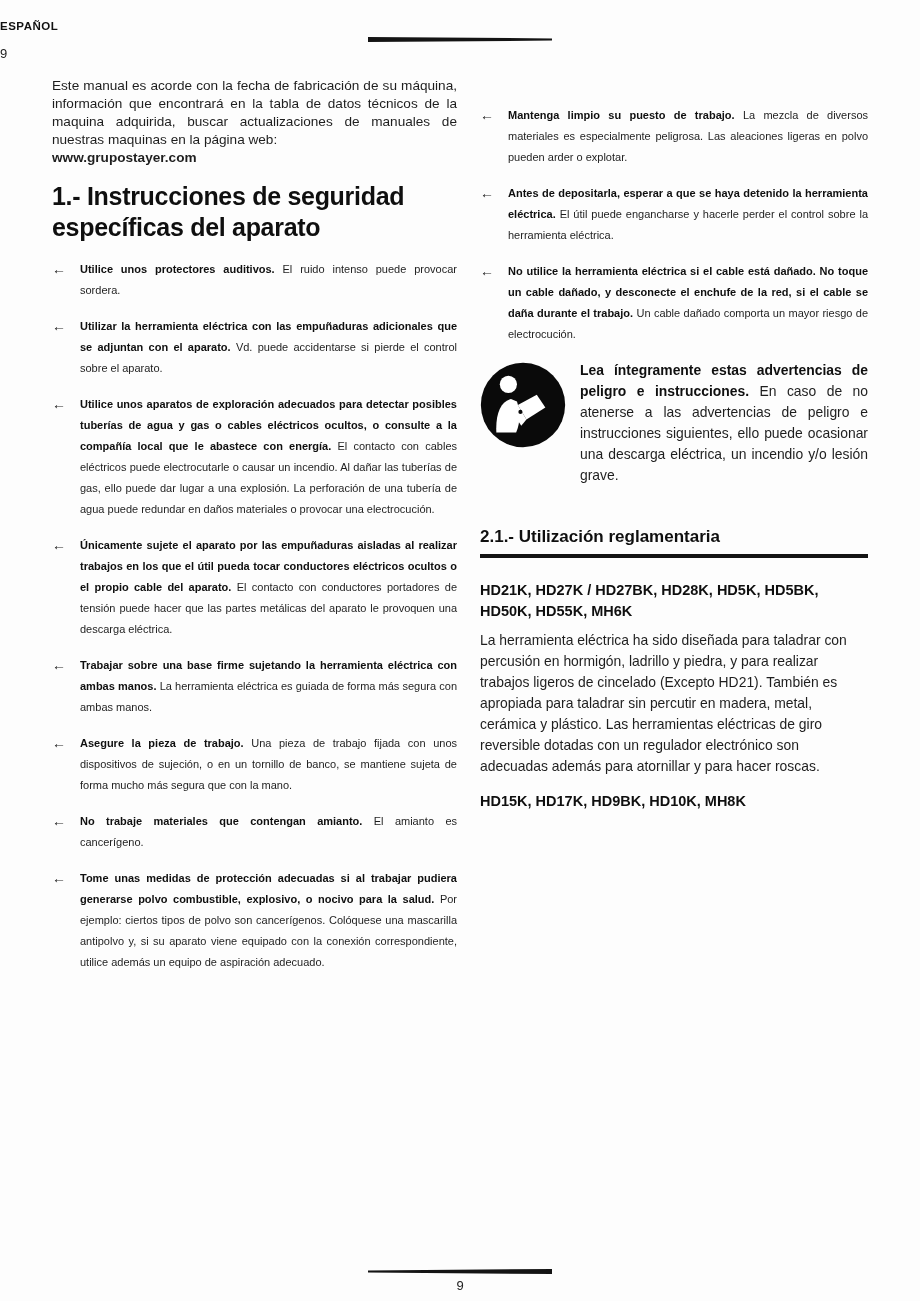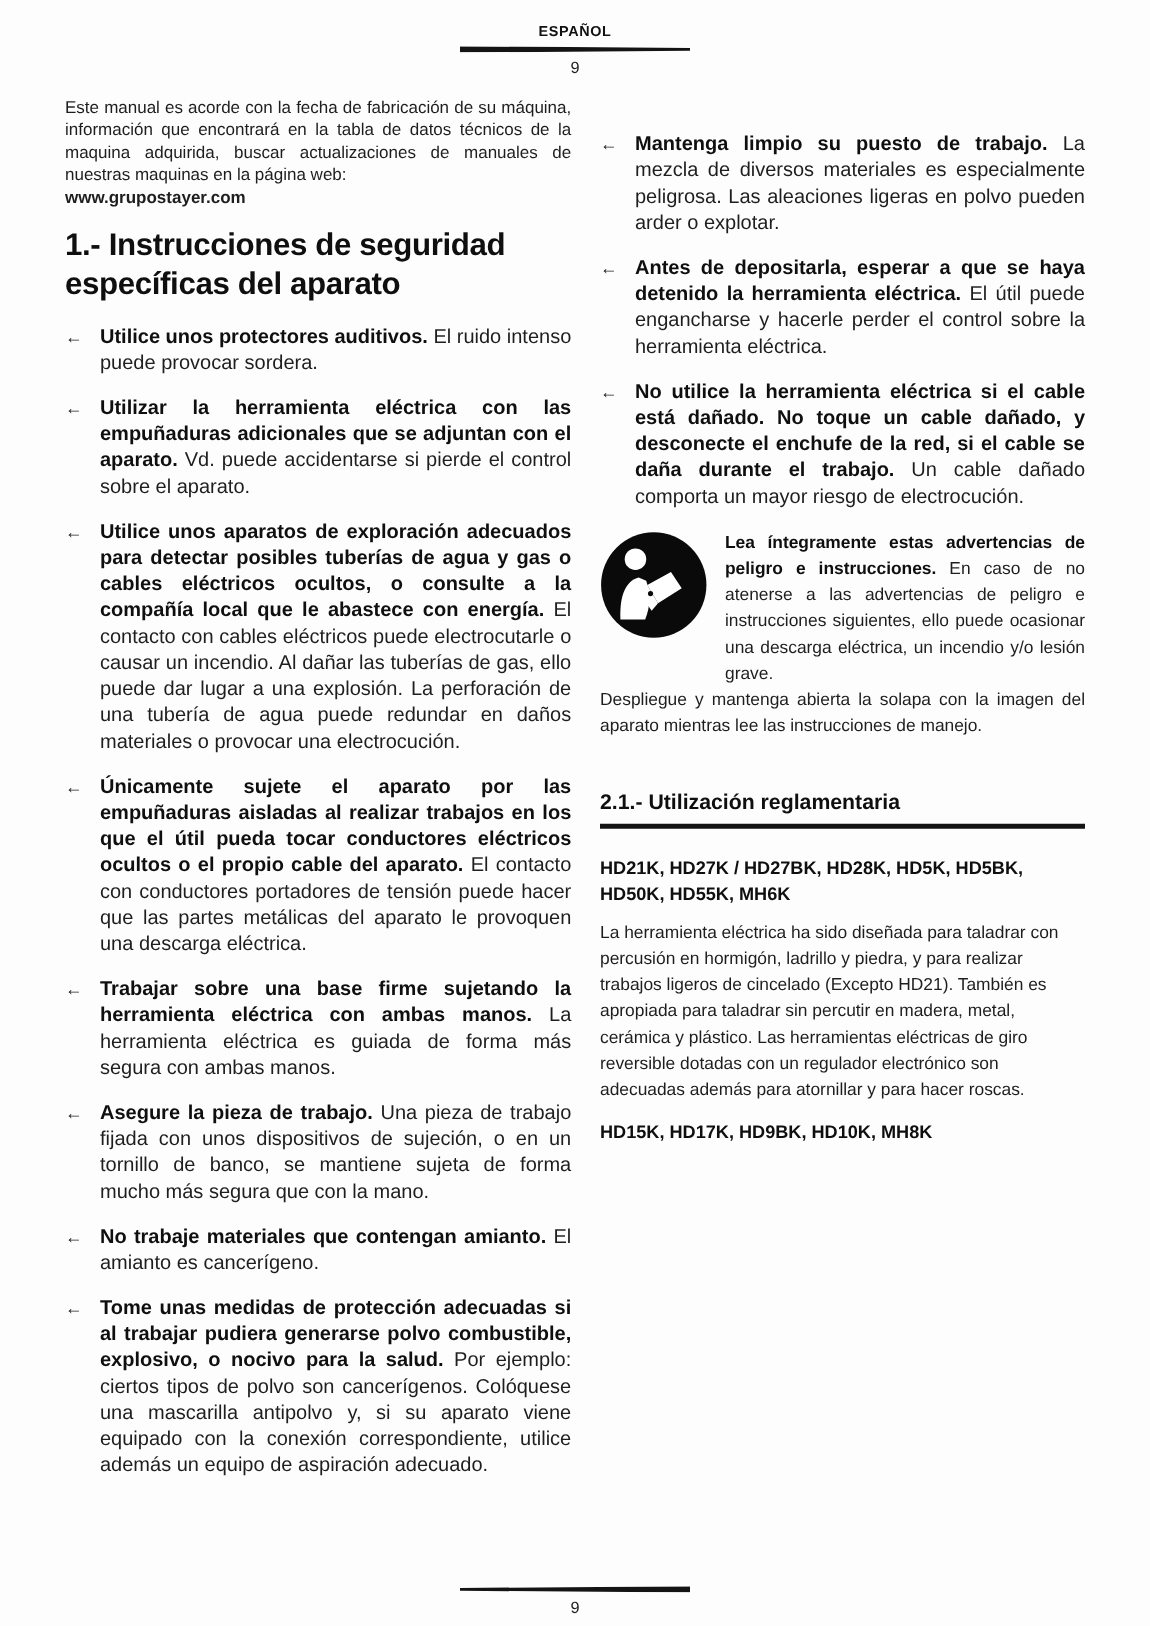--- a/index.html
+++ b/index.html
@@ -8,21 +8,21 @@
     position: relative;
     width: 920px;
     height: 1301px;
     margin: 0 auto;
     background: #fdfdfd;
     font-family: "Liberation Sans", sans-serif;
     color: #1e1e1e;
     overflow: hidden;
   }
   
-  .page-header { text-align: center; padding-top: 20px; }
+  .page-header { text-align: left; padding-top: 20px; }
   .lang-label { font-size: 11.5px; font-weight: bold; letter-spacing: 0.5px; color: #111; }
   .rule { width: 184px; height: 5px; background: #141414; margin: 5px auto 4px auto; }
   .rule-top    { clip-path: polygon(0 0, 100% 28%, 100% 72%, 0 100%); }
   .rule-bottom { clip-path: polygon(0 28%, 100% 0, 100% 100%, 0 72%); }
   .pagenum { font-size: 13px; color: #222; }
   .page-footer { position: absolute; left: 0; right: 0; bottom: 8px; text-align: center; }
   
   .columns { display: flex; padding: 16px 52px 0 52px; gap: 23px; }
   .col { min-width: 0; }
   .col-left  { width: 405px; flex: 0 0 405px; }
@@ -34,24 +34,24 @@
   .h-main {
     font-size: 25px; line-height: 31px; font-weight: bold;
     letter-spacing: -0.3px; color: #0f0f0f; margin: 14px 0 16px 0;
   }
   .col-right .h-main { margin: 26px 0 18px 0; }
   .h-sub { font-size: 17px; font-weight: bold; color: #0f0f0f; margin-top: 40px; line-height: 21px; }
   .rule-sub { height: 4px; background: #141414; margin: 7px 0 22px 0; }
   
   .bullet { display: flex; margin-bottom: 15px; }
   .bullet .arrow { flex: 0 0 28px; width: 28px; font-size: 14px; line-height: 21px; color: #1e1e1e; }
-  .bullet .btxt { flex: 1; font-size: 16px; line-height: 21px; text-align: justify; hyphens: auto; }
+  .bullet .btxt { flex: 1; font-size: 11px; line-height: 21px; text-align: justify; hyphens: auto; }
   .bullet .btxt strong { color: #0f0f0f; }
   
-  .warning { position: relative; padding-left: 100px; min-height: 92px; }
+  .warning { position: relative; padding-left: 100px; min-height: 92px; margin-bottom: 14px; }
   .warn-icon { position: absolute; left: 0; top: 2px; width: 86px; height: 86px; display: block; }
   .warning .wtxt { font-size: 13.9px; line-height: 21px; text-align: justify; hyphens: auto; }
   .warning .wtxt strong { color: #0f0f0f; }
   
   .para { font-size: 13.9px; line-height: 21px; text-align: justify; hyphens: auto; }
   .para-left { text-align: left; }
   .models { font-size: 14.5px; font-weight: bold; color: #0f0f0f; line-height: 21px; margin-bottom: 8px; }
   .mt14 { margin-top: 14px; }
 </style>
 </head>
@@ -143,21 +143,20 @@
             <circle cx="33" cy="26" r="10" fill="#ffffff"></circle>
             <path d="M19 82 C18 60 24 46 36 43 L43 46 C47 58 47 70 42 82 Z" fill="#ffffff"></path>
             <path d="M44 50 L66 38 L76 53 L54 67 Z" fill="#ffffff"></path>
             <path d="M44 50 L38 59 L48 74 L54 67 Z" fill="#ffffff"></path>
             <circle cx="47" cy="58" r="2.4" fill="#0a0a0a"></circle>
           </svg>
         </span>
         <p class="wtxt"><strong>Lea íntegramente estas advertencias de peligro e instrucciones.</strong><span> En caso de no atenerse a las advertencias de peligro e instrucciones siguientes, ello puede ocasionar una descarga eléctrica, un incendio y/o lesión grave.</span></p>
       </div>
 
-      <p class="para">Despliegue y mantenga abierta la solapa con la imagen del aparato mientras lee las instrucciones de manejo.</p>
 
       <h2 class="h-sub">2.1.- Utilización reglamentaria</h2>
       <div class="rule-sub"></div>
 
       <p class="models">HD21K, HD27K / HD27BK, HD28K, HD5K, HD5BK, HD50K, HD55K, MH6K</p>
       <p class="para para-left">La herramienta eléctrica ha sido diseñada para taladrar con percusión en hormigón, ladrillo y piedra, y para realizar trabajos ligeros de cincelado (Excepto HD21). También es apropiada para taladrar sin percutir en madera, metal, cerámica y plástico. Las herramientas eléctricas de giro reversible dotadas con un regulador electrónico son adecuadas además para atornillar y para hacer roscas.</p>
 
       <p class="models mt14">HD15K, HD17K, HD9BK, HD10K, MH8K</p>
 
     </div>

